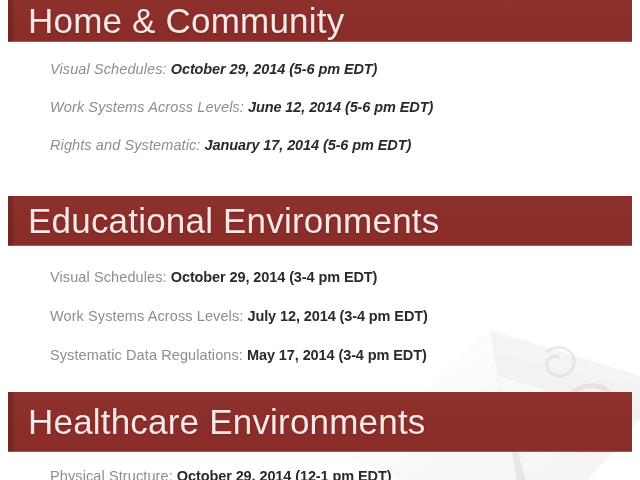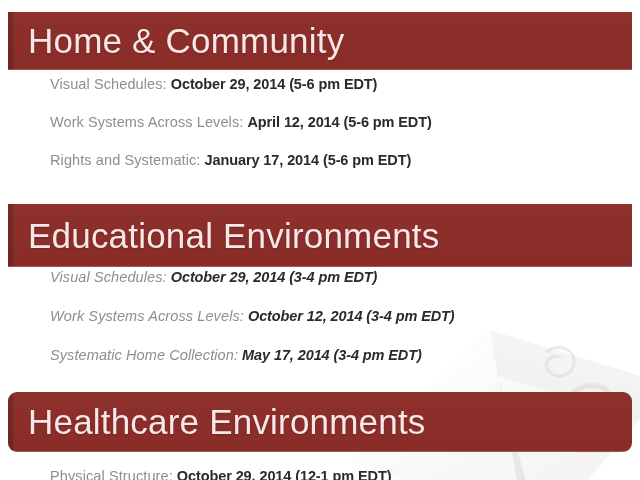--- a/index.html
+++ b/index.html
@@ -102,29 +102,29 @@
     letter-spacing: 0.1px;
   }
 
   .item-date {
     color: #2a2a2a;
     font-weight: bold;
     letter-spacing: -0.1px;
   }
 
   
-  #sec-0 .banner      { top: 12px;   height: 58px; }
-  #sec-0 .items       { top: 77px; }
+  #sec-0 .banner      { top: 0px;   height: 42px; }
+  #sec-0 .items       { top: 62px; font-style: italic; }
   #sec-0 .item        { height: 38px; }
 
-  #sec-1 .banner      { top: 204px; height: 63px; }
-  #sec-1 .items       { top: 270px; font-style: italic; }
+  #sec-1 .banner      { top: 196px; height: 50px; }
+  #sec-1 .items       { top: 270px; }
   #sec-1 .item        { height: 39px; }
 
-  #sec-2 .banner      { top: 392px; height: 60px; border-radius: 9px; }
+  #sec-2 .banner      { top: 392px; height: 60px; }
   #sec-2 .items       { top: 469px; }
   #sec-2 .item        { height: 39px; }
 </style>
 </head>
 <body>
 
 <div id="page">
 
   <svg class="watermark" viewBox="0 0 340 260" xmlns="http://www.w3.org/2000/svg" aria-hidden="true">
     <defs>
@@ -155,44 +155,44 @@
       <div class="banner">
         <div class="banner-title">Home &amp; Community</div>
       </div>
       <div class="items">
         <div class="item">
           <span class="item-label">Visual Schedules:</span>
           <span class="item-date">October 29, 2014 (5-6 pm EDT)</span>
         </div>
         <div class="item">
           <span class="item-label">Work Systems Across Levels:</span>
-          <span class="item-date">April 12, 2014 (5-6 pm EDT)</span>
+          <span class="item-date">June 12, 2014 (5-6 pm EDT)</span>
         </div>
         <div class="item">
           <span class="item-label">Rights and Systematic:</span>
           <span class="item-date">January 17, 2014 (5-6 pm EDT)</span>
         </div>
       </div>
     </div>
 
     <div class="section" id="sec-1">
       <div class="banner">
         <div class="banner-title">Educational Environments</div>
       </div>
       <div class="items">
         <div class="item">
           <span class="item-label">Visual Schedules:</span>
           <span class="item-date">October 29, 2014 (3-4 pm EDT)</span>
         </div>
         <div class="item">
           <span class="item-label">Work Systems Across Levels:</span>
-          <span class="item-date">October 12, 2014 (3-4 pm EDT)</span>
-        </div>
-        <div class="item">
-          <span class="item-label">Systematic Home Collection:</span>
+          <span class="item-date">July 12, 2014 (3-4 pm EDT)</span>
+        </div>
+        <div class="item">
+          <span class="item-label">Systematic Data Regulations:</span>
           <span class="item-date">May 17, 2014 (3-4 pm EDT)</span>
         </div>
       </div>
     </div>
 
     <div class="section" id="sec-2">
       <div class="banner">
         <div class="banner-title">Healthcare Environments</div>
       </div>
       <div class="items">

